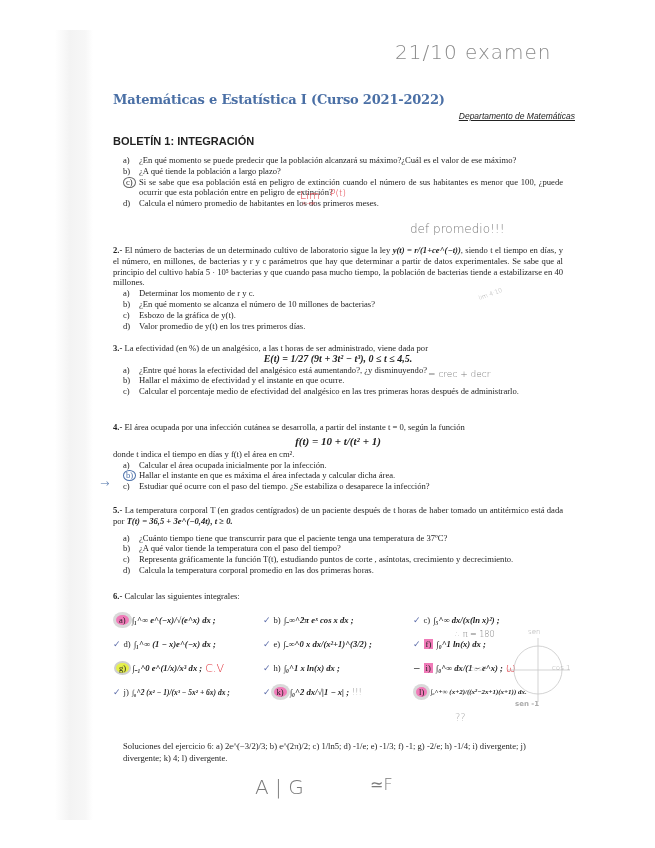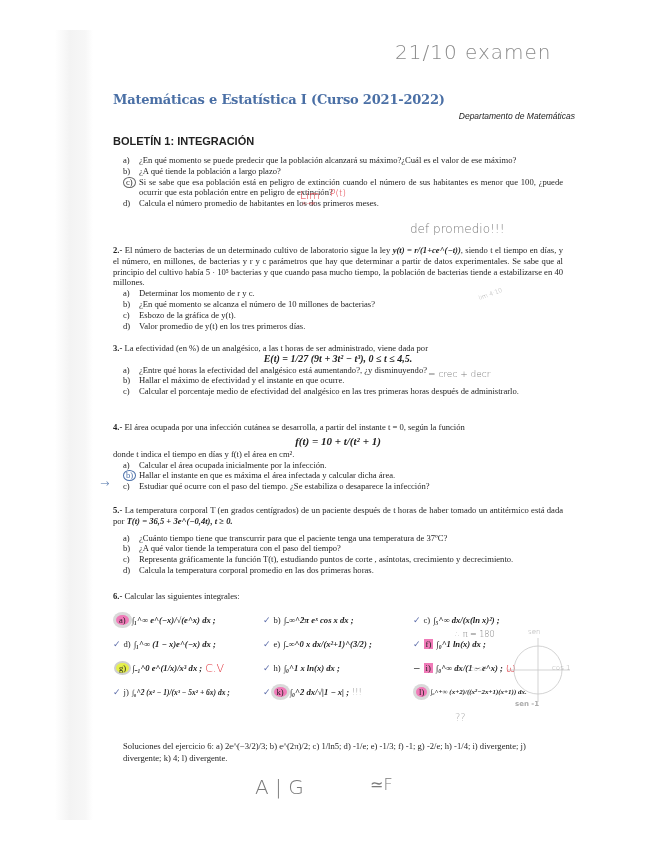--- a/index.html
+++ b/index.html
@@ -7,21 +7,21 @@
          font-family:"Liberation Serif", serif; color:#1e1e1e; }
   .margin-shadow { position:absolute; left:55px; top:30px; width:38px; height:790px;
          background:linear-gradient(to right, #ffffff, #f3f3f3 40%, #f7f7f7 80%, #ffffff); }
   .page { position:absolute; left:0; top:0; width:655px; height:848px; }
   .hand { position:absolute; font-family:"DejaVu Sans", sans-serif; font-weight:200; color:#7a7a7a; }
   .red { color:#e0303a; }
   .blue { color:#4a6fa8; }
   .title { position:absolute; left:113px; top:92px; font-family:"DejaVu Serif", serif; font-weight:bold;
            font-size:13px; color:#4a6fa5; letter-spacing:-0.2px; }
   .dept { position:absolute; right:80px; top:111px; font-family:"Liberation Sans", sans-serif; font-style:italic;
-          font-size:8.5px; color:#222; }
+          font-size:8.5px; color:#222;text-decoration:underline; }
   .bol { position:absolute; left:113px; top:135px; font-family:"Liberation Sans", sans-serif; font-weight:bold;
          font-size:11px; color:#222; }
   .blk { position:absolute; left:113px; width:450px; font-size:8.6px; line-height:10.8px; text-align:justify; }
   .blk p { margin:0; }
   .items { margin:0 0 0 10px; padding:0; list-style:none; }
   .items li { display:flex; }
   .items li .lt { width:16px; flex:none; }
   .eq { text-align:center; font-weight:bold; font-style:italic; font-size:10px; }
   b.n { font-weight:bold; }
   .math { font-style:italic; font-weight:bold; }

